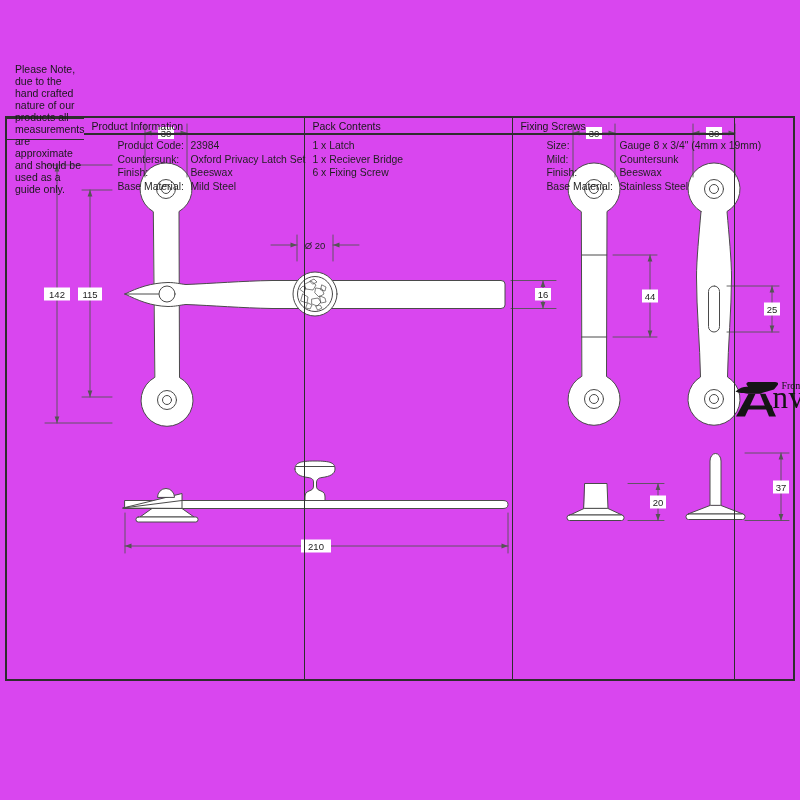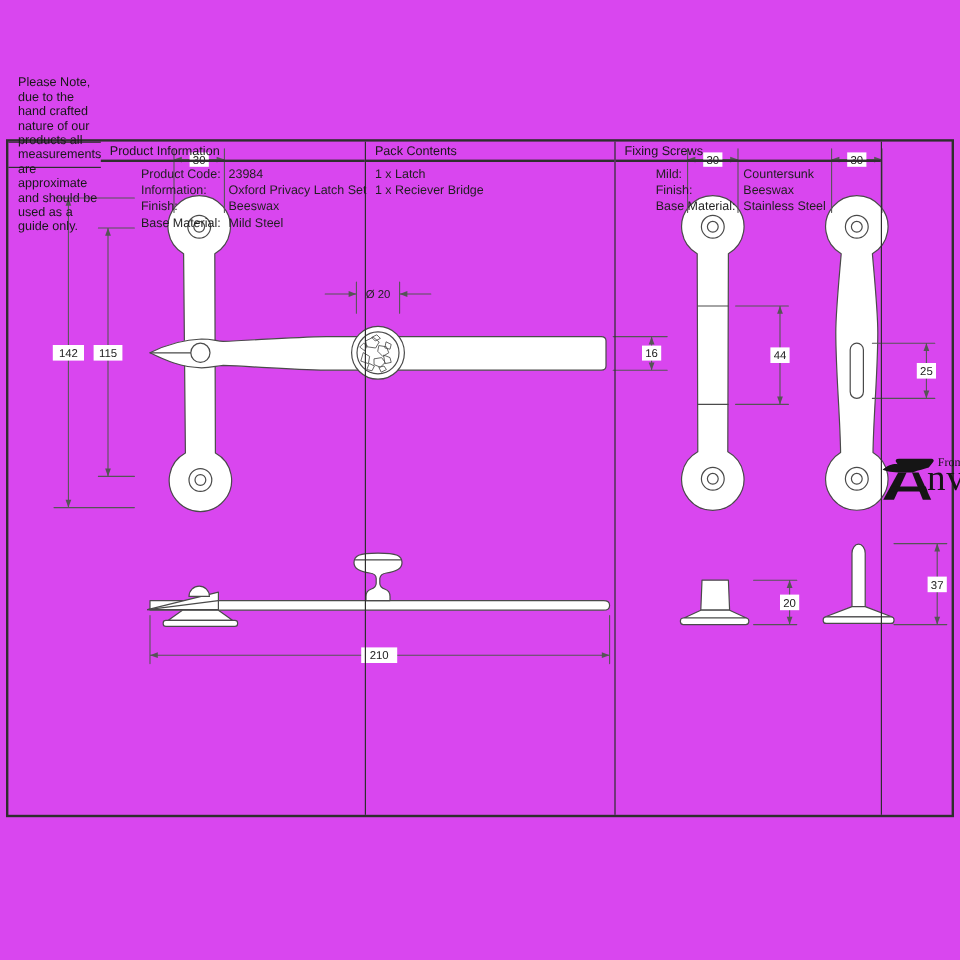--- a/index.html
+++ b/index.html
@@ -202,45 +202,50 @@
     <div class="info-table">
 
       <div class="col">
         <div class="col-head">Product Information</div>
         <div class="col-body">
           <div class="kv">
             <span class="k">Product Code:</span>
             <span class="v">23984</span>
           </div>
           <div class="kv">
-            <span class="k">Information:</span>
+            <span class="k">Countersunk:</span>
             <span class="v">Oxford Privacy Latch Set</span>
           </div>
           <div class="kv">
             <span class="k">Finish:</span>
             <span class="v">Beeswax</span>
           </div>
           <div class="kv">
             <span class="k">Base Material:</span>
             <span class="v">Mild Steel</span>
           </div>
         </div>
       </div>
 
       <div class="col">
         <div class="col-head">Pack Contents</div>
         <div class="col-body">
           <div>1 x Latch</div>
           <div>1 x Reciever Bridge</div>
+          <div>6 x Fixing Screw</div>
         </div>
       </div>
 
       <div class="col">
         <div class="col-head">Fixing Screws</div>
         <div class="col-body">
+          <div class="kv">
+            <span class="k">Size:</span>
+            <span class="v">Gauge 8 x 3/4" (4mm x 19mm)</span>
+          </div>
           <div class="kv">
             <span class="k">Mild:</span>
             <span class="v">Countersunk</span>
           </div>
           <div class="kv">
             <span class="k">Finish:</span>
             <span class="v">Beeswax</span>
           </div>
           <div class="kv">
             <span class="k">Base Material:</span>

